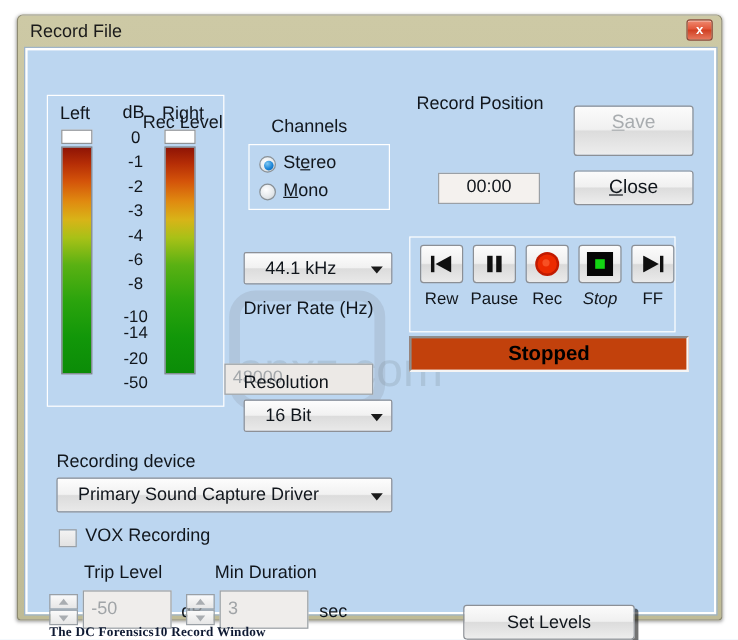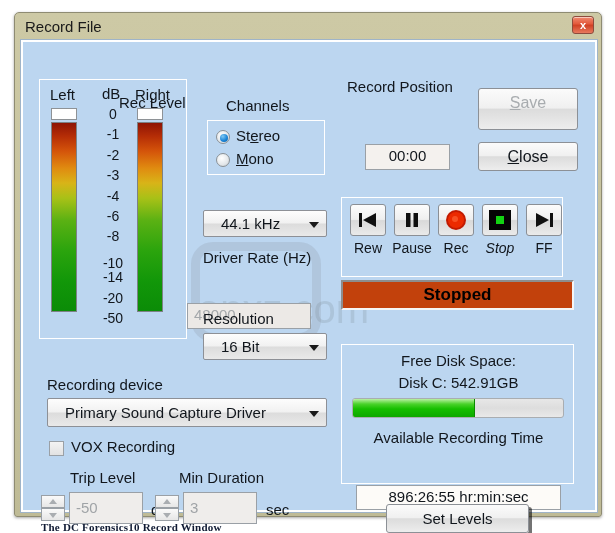--- a/index.html
+++ b/index.html
@@ -450,34 +450,20 @@
         <svg class="ico" width="18" height="14" viewBox="0 0 18 14" style="margin-left:-9px;margin-top:-7px;">
           <polygon points="1,0 1,14 14,7" fill="#101010"></polygon>
           <rect x="15" y="0" width="3" height="14" fill="#101010"></rect>
         </svg>
       </div>
       <div class="tlabel" style="left:178px;">FF</div>
     </div>
 
     <div id="status">Stopped</div>
 
-    <div class="groupbox" id="disk-group">
-      <div class="lbl" style="left:0;top:7px;width:233px;text-align:center;">Free Disk Space:</div>
-      <div class="lbl" style="left:0;top:29px;width:233px;text-align:center;">Disk C:  542.91GB</div>
-
-      <div id="progress-track">
-        <div id="progress-fill" style="width: 58%;"></div>
-      </div>
-
-      <div class="lbl" style="left:0;top:84px;width:233px;text-align:center;">Available Recording Time</div>
-
-      <div class="textbox center" style="left:14px;top:108px;width:205px;height:25px;background:#fdfbf8;">
-        <span>896:26:55 hr:min:sec</span>
-      </div>
-    </div>
 
     <div class="btn" style="left:363px;top:462px;width:143px;height:29px;line-height:27px;font-size:15px;box-shadow:3px 3px 0 rgba(0,0,0,.55);">
       <span>Set Levels</span>
     </div>
 
   </div>
 </div>
 
 <div id="caption">The DC Forensics10 Record Window</div>
 

